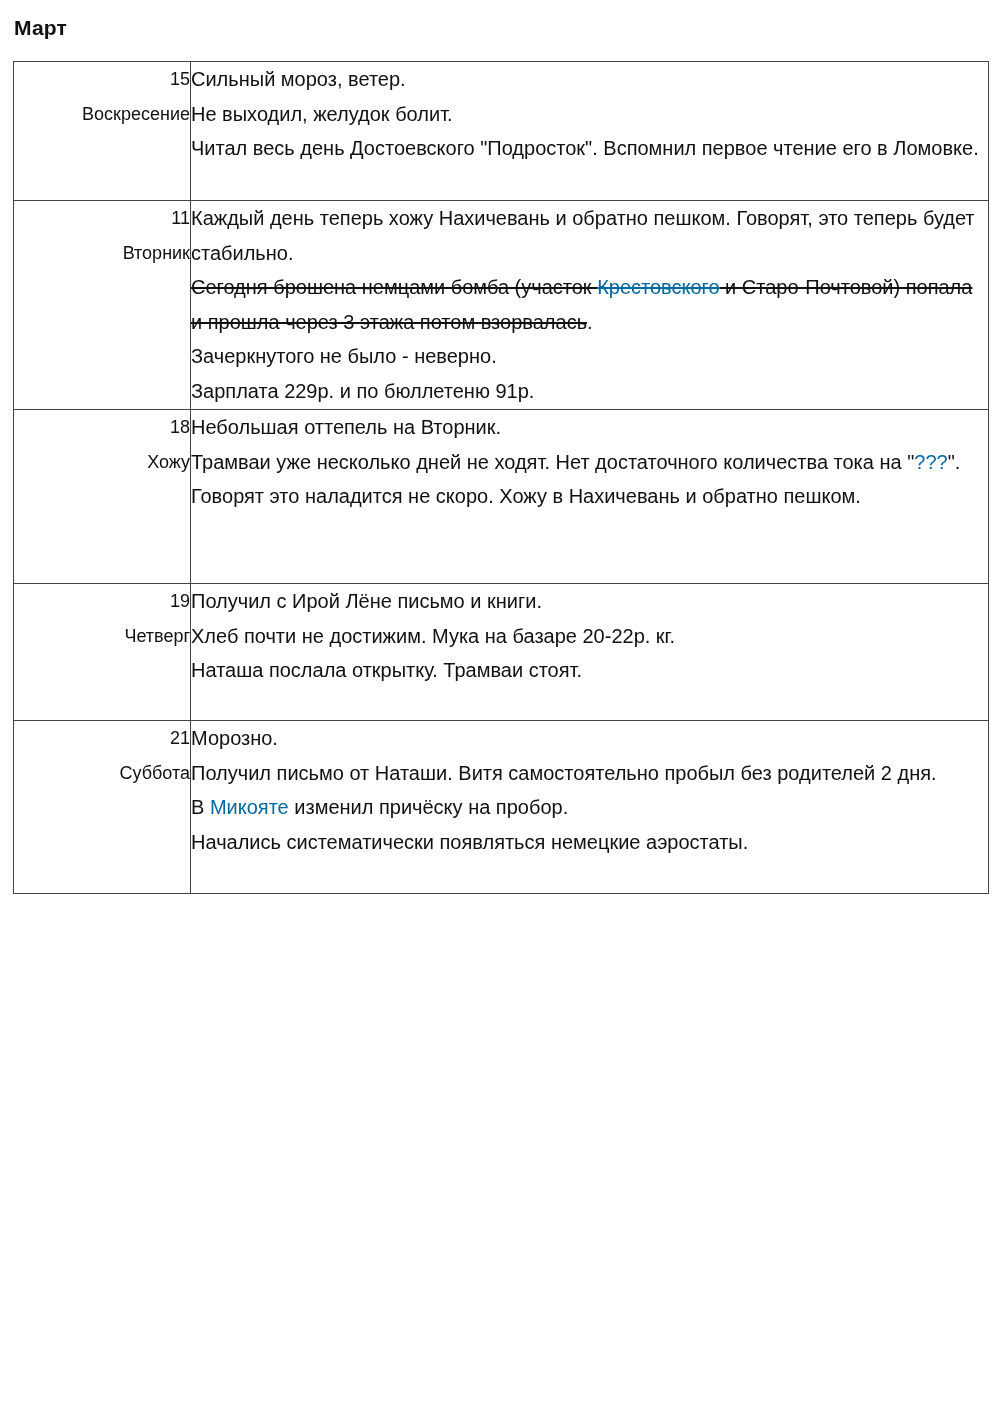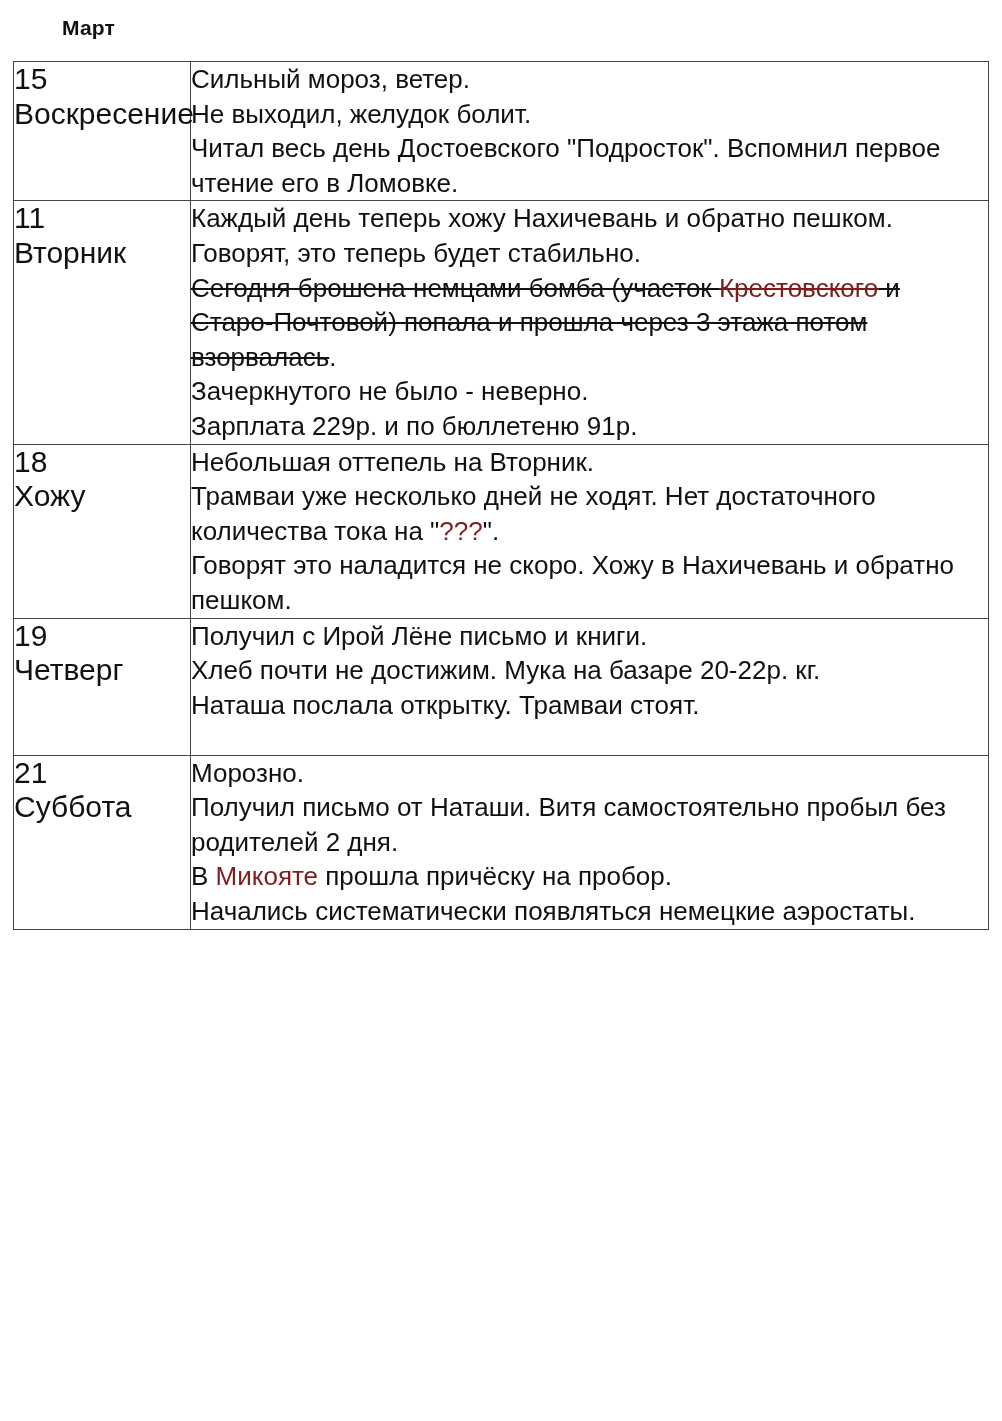--- a/index.html
+++ b/index.html
@@ -1,25 +1,25 @@
 <!DOCTYPE html>
 <html><head>
 <meta charset="utf-8">
 <style>
   html, body { margin:0; padding:0; background:#ffffff; }
   body { width:1002px; height:1421px; position:relative; overflow:hidden;
          font-family: "Liberation Sans", "DejaVu Sans", sans-serif; color:#111; }
-  .title { position:absolute; left:14px; top:16px; font-size:21px; font-weight:bold; letter-spacing:0.2px;margin-left:48px; }
+  .title { position:absolute; left:14px; top:16px; font-size:21px; font-weight:bold; letter-spacing:0.2px; }
   table.diary { position:absolute; left:13px; top:61px; width:976px; border-collapse:collapse; table-layout:fixed; }
   table.diary td { border:1.5px solid #444; vertical-align:top; padding:0; }
-  td.day { width:176px; text-align:left; font-size:30px; line-height:34.6px; padding-top:1px; }
-  td.entry { font-size:26px; line-height:34.6px; padding:1px 8px 0 12px; }
+  td.day { width:176px; text-align:right; font-size:18px; line-height:34.6px; padding-top:1px; }
+  td.entry { font-size:20px; line-height:34.6px; padding:1px 8px 0 12px; }
   .line { display:block; }
   .strike { text-decoration: line-through; text-decoration-thickness:1.5px; }
-  .red { color:#7f1d1d;margin-top:36px; }
+  .red { color:#0369a1;margin-top:36px; }
 </style>
 </head>
 <body>
 
 <div class="title">Март</div>
 
 <table class="diary">
 
   <tbody>
       <tr style="height:139px;">
@@ -74,18 +74,18 @@
 
 
   <tr style="height:173px;">
     <td class="day">
       <span class="line">21</span>
       <span class="line">Суббота</span>
     </td>
     <td class="entry">
       <span class="line">Морозно.</span>
       <span class="line">Получил письмо от Наташи. Витя самостоятельно пробыл без родителей 2 дня.</span>
-      <span class="line"><span>В </span><span class="red">Микояте</span><span> прошла причёску на пробор.</span></span>
+      <span class="line"><span>В </span><span class="red">Микояте</span><span> изменил причёску на пробор.</span></span>
       <span class="line">Начались систематически появляться немецкие аэростаты.</span>
     </td>
   </tr>
 </tbody>
   </table>
 
 </body></html>

